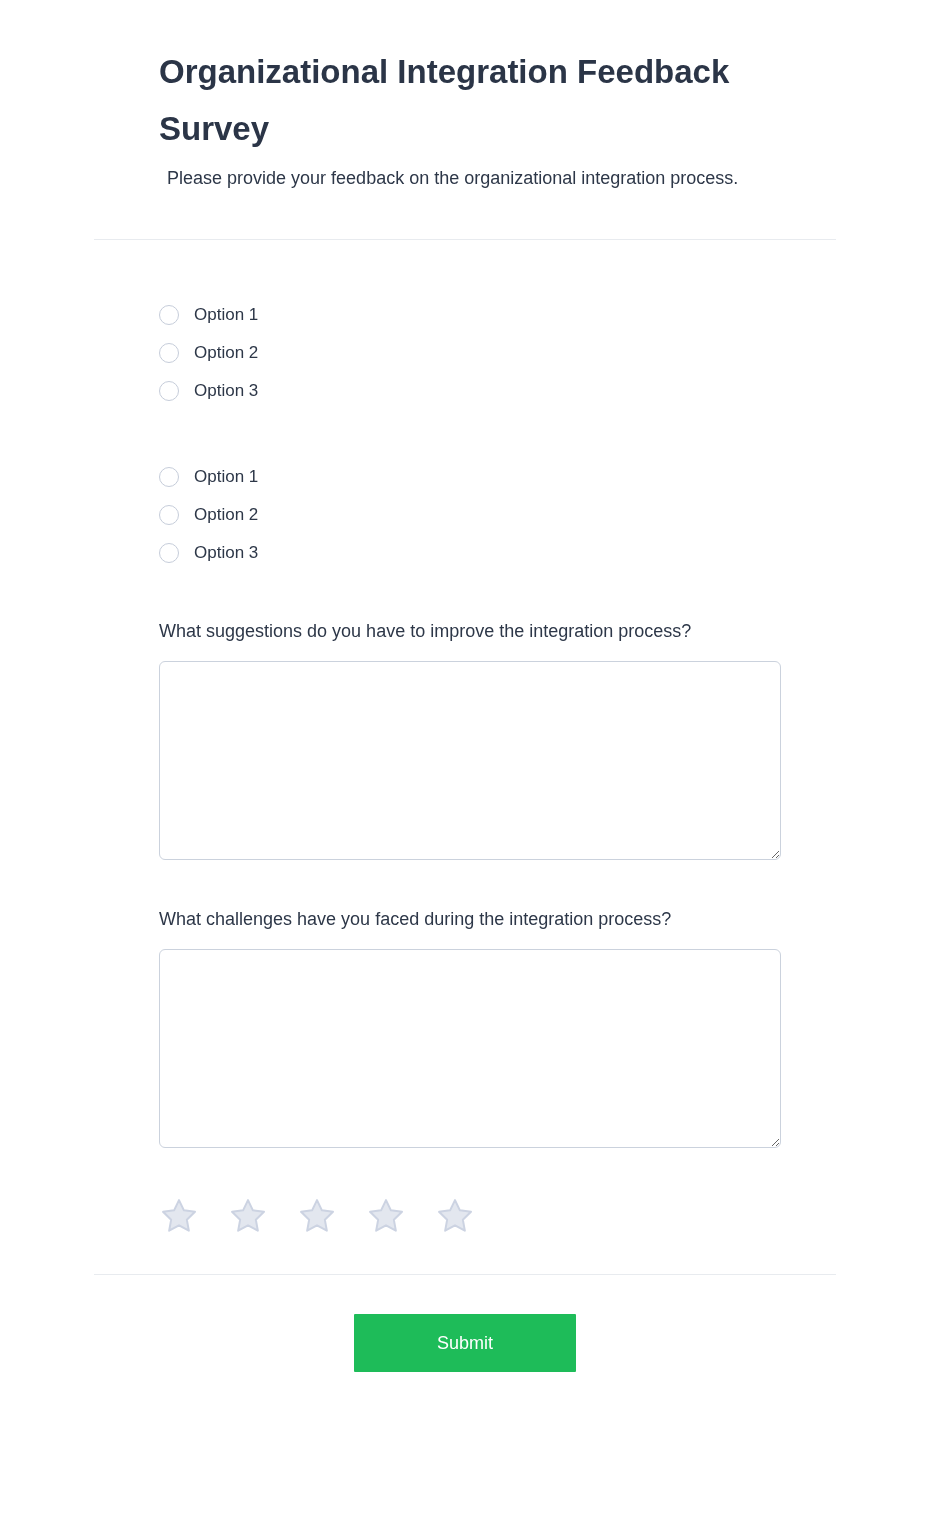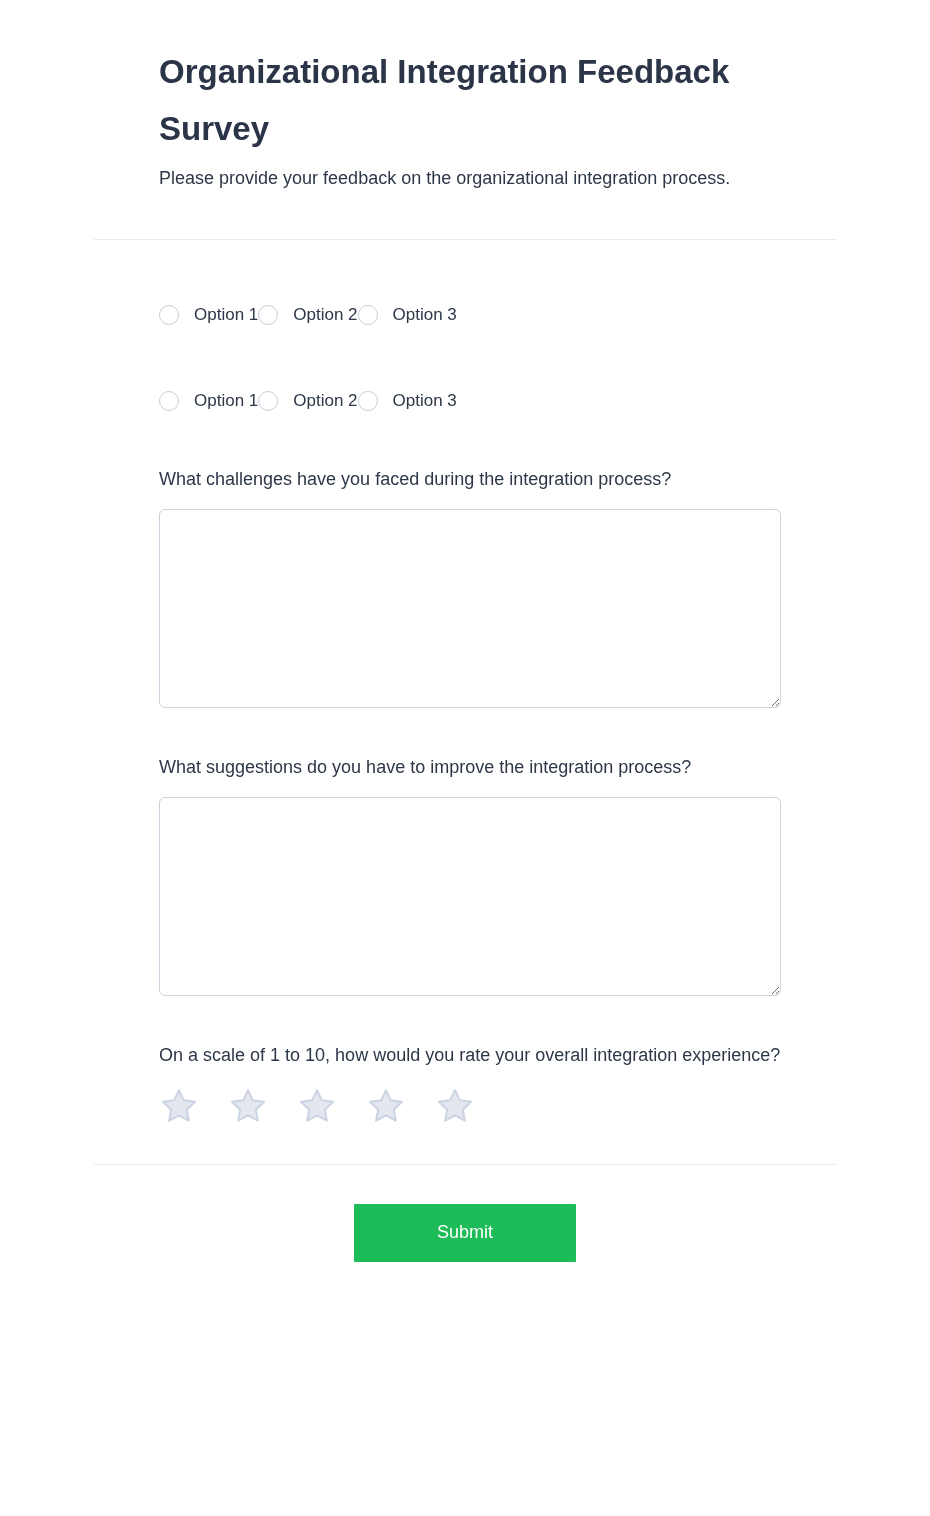--- a/index.html
+++ b/index.html
@@ -20,42 +20,42 @@
   }
   .page-title {
     margin: 0;
     font-size: 33px;
     line-height: 1.72;
     font-weight: 700;
     color: #2b3547;
     max-width: 720px;
   }
   .page-subtitle {
-    margin: 8px 0 0 0;
+    margin: 8px 0 0 8px;
     font-size: 18px;
     line-height: 1.4;
     color: #2d3748;
   }
   .divider {
     border: none;
     border-top: 1px solid #e8ebef;
     margin: 0;
   }
   
   .form-body {
     padding: 56px 55px 10px 65px;
   }
   .question { margin-bottom: 48px; }
   .q-label {
     font-size: 18px;
     line-height: 1.3;
     color: #2d3748;
     margin-bottom: 14px;
   }
-  .options { display: flex; flex-direction: row; }
+  .options { display: flex; flex-direction: column; }
   .option {
     display: flex;
     align-items: center;
     gap: 15px;
     padding: 9px 0;
     cursor: pointer;
   }
   .radio {
     width: 20px;
     height: 20px;
@@ -157,31 +157,30 @@
           <span class="opt-text">Option 2</span>
         </label>
         <label class="option">
           <span class="radio"></span>
           <span class="opt-text">Option 3</span>
         </label>
       </div>
     </section>
 
     <section class="question">
+      <div class="q-label">What suggestions do you have to improve the integration process?</div>
+      <textarea placeholder="" style=""></textarea>
+    </section>
+
+    <section class="question">
       <div class="q-label">What challenges have you faced during the integration process?</div>
       <textarea placeholder="" style=""></textarea>
     </section>
 
-    <section class="question">
-      <div class="q-label">What suggestions do you have to improve the integration process?</div>
-      <textarea placeholder="" style=""></textarea>
-    </section>
-
     <section class="question question-rating">
-      <div class="q-label">On a scale of 1 to 10, how would you rate your overall integration experience?</div>
       <div class="stars">
         <span class="star">
           <svg viewBox="0 0 24 24">
               <polygon points="12 2.5 14.95 8.6 21.6 9.5 16.7 14.2 17.9 20.8 12 17.6 6.1 20.8 7.3 14.2 2.4 9.5 9.05 8.6" fill="#e3e7ef" stroke="#ccd3e2" stroke-width="1.2" stroke-linejoin="round"></polygon>
             </svg>
         </span>
         <span class="star">
           <svg viewBox="0 0 24 24">
               <polygon points="12 2.5 14.95 8.6 21.6 9.5 16.7 14.2 17.9 20.8 12 17.6 6.1 20.8 7.3 14.2 2.4 9.5 9.05 8.6" fill="#e3e7ef" stroke="#ccd3e2" stroke-width="1.2" stroke-linejoin="round"></polygon>
             </svg>

